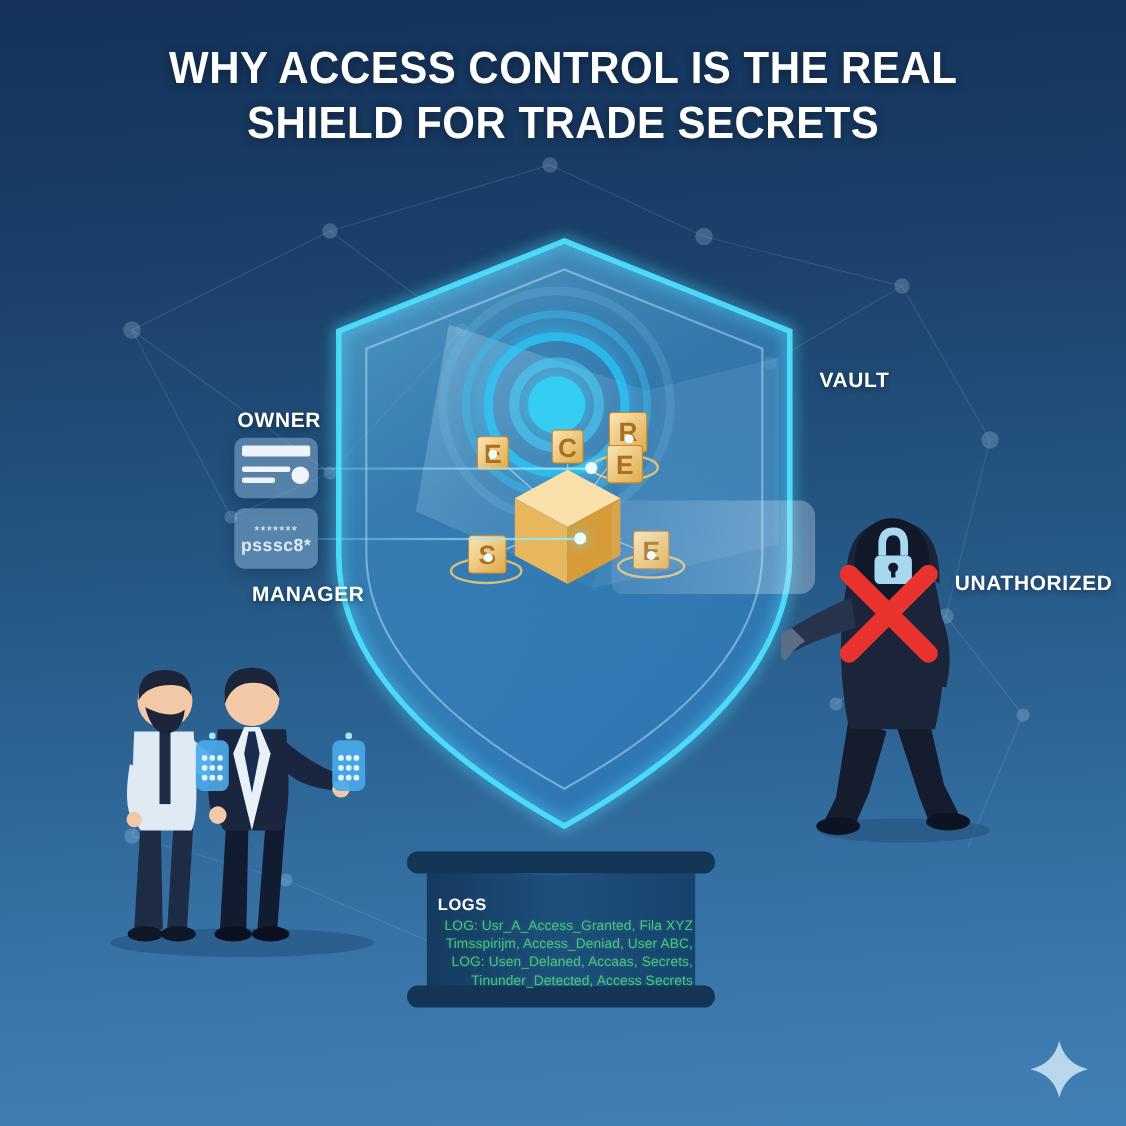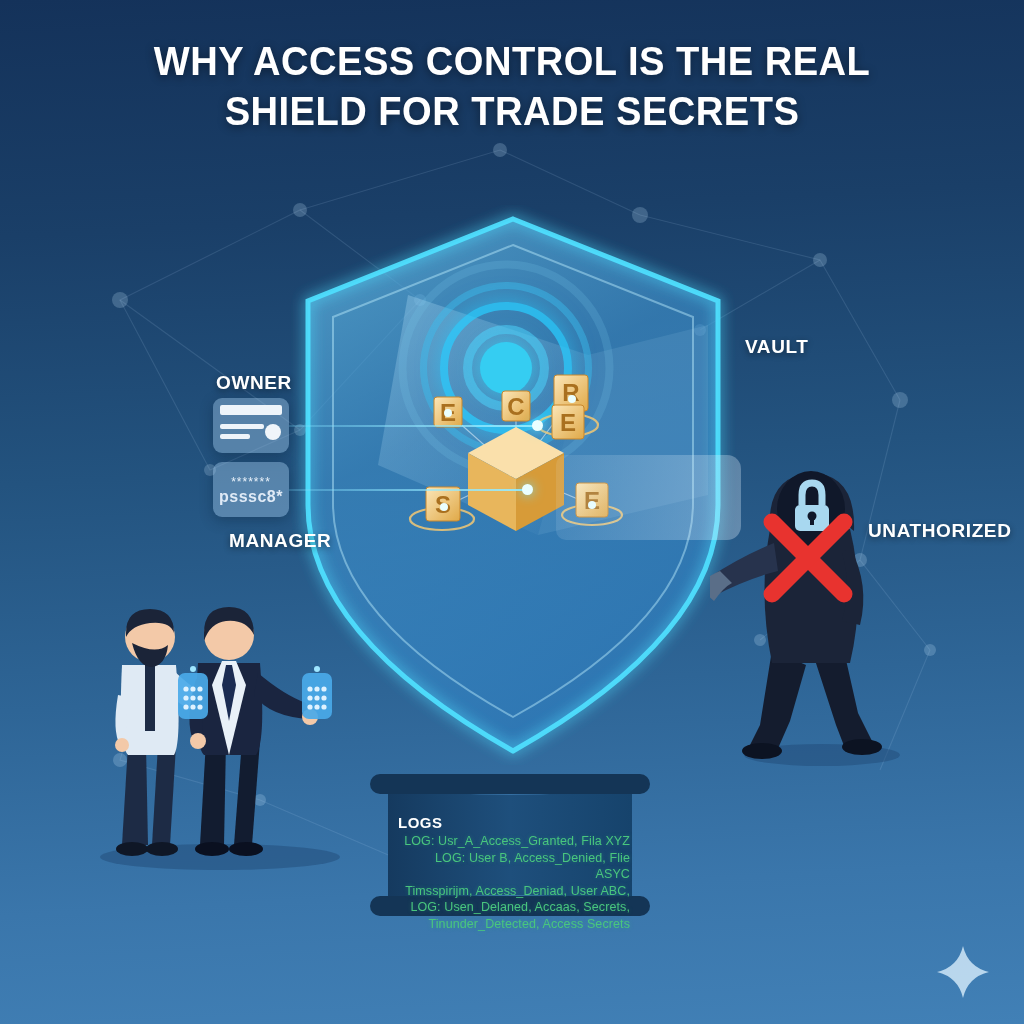--- a/index.html
+++ b/index.html
@@ -335,21 +335,20 @@
           <stop offset="100%" stop-color="#16436c"></stop>
         </linearGradient>
       </defs>
       <path d="M26 16 Q148 34 270 16 L270 134 Q148 116 26 134 Z" fill="url(#lg)"></path>
       <rect x="8" y="4" width="280" height="20" rx="10" fill="#143556"></rect>
       <rect x="8" y="126" width="280" height="20" rx="10" fill="#143556"></rect>
     </svg>
     <div class="log-body">
       <div class="log-title">LOGS</div>
       <div class="log-line">LOG: Usr_A_Access_Granted, Fila XYZ</div>
-      <div class="log-line">LOG: User B, Access_Denied, Flie ASYC</div>
       <div class="log-line">Timsspirijm, Access_Deniad, User ABC,</div>
       <div class="log-line">LOG: Usen_Delaned, Accaas, Secrets,</div>
       <div class="log-line">Tinunder_Detected, Access Secrets</div>
     </div>
   </div>
 
   <svg class="sparkle" viewBox="0 0 56 56">
     <path d="M28 2 Q33 23 54 28 Q33 33 28 54 Q23 33 2 28 Q23 23 28 2 Z" fill="#cfe6f7" opacity=".85"></path>
   </svg>
 

